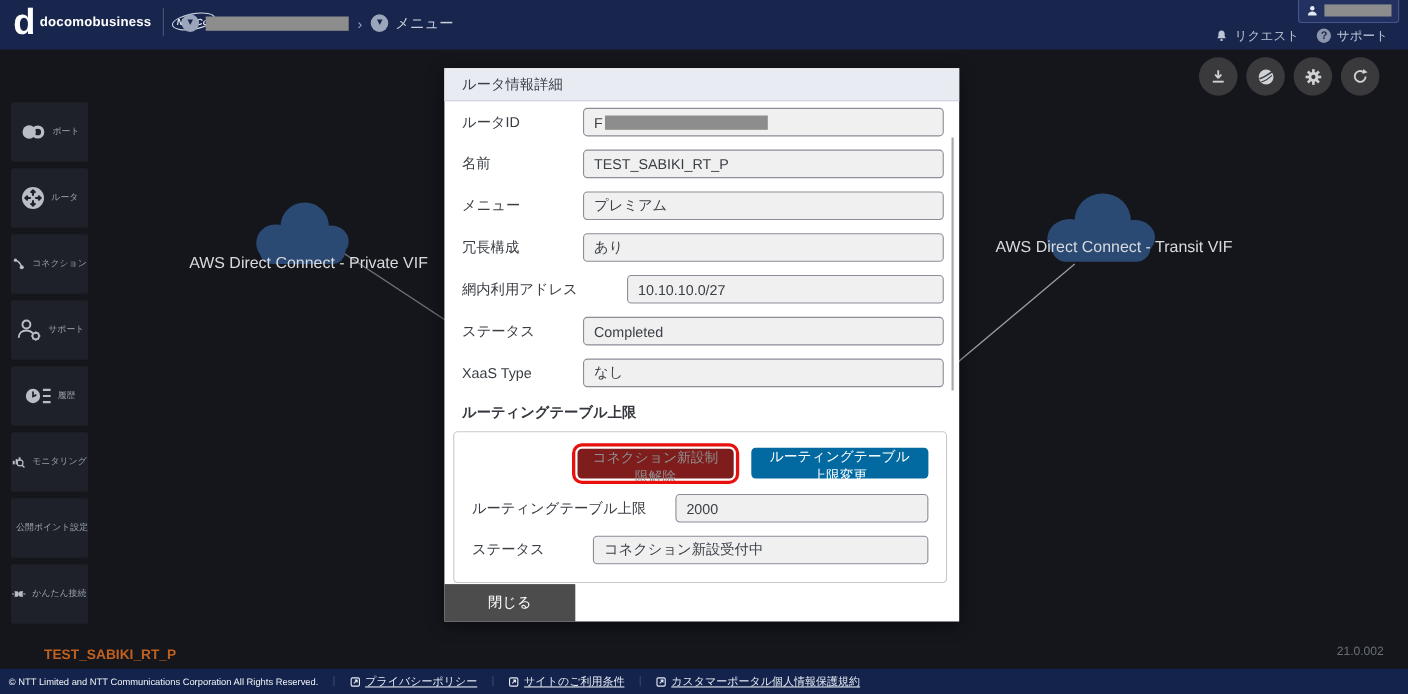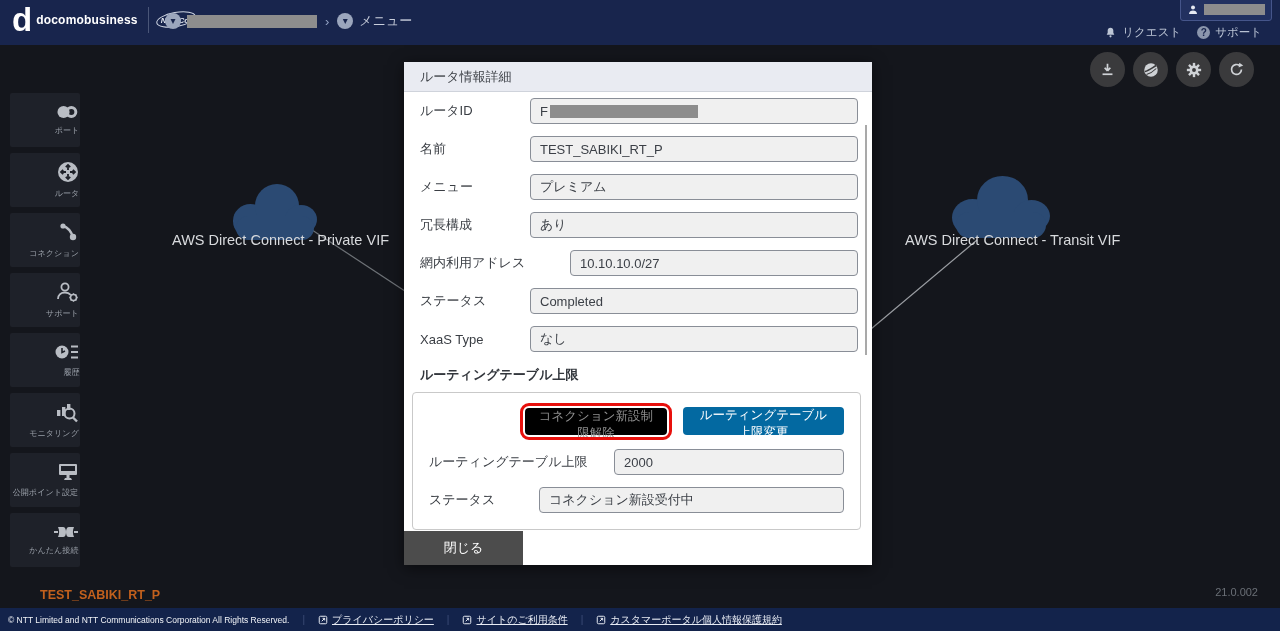--- a/index.html
+++ b/index.html
@@ -31,21 +31,21 @@
   .area-crumb { position:absolute; left:12px; top:59px; display:flex; align-items:center; gap:7px; z-index:5; }
   .area-redact { width:145px; height:16px; background:#8d8d8d; }
   .area-label { color:#d2d5d9; font-size:15px; letter-spacing:.3px; }
 
   
   .toolbar { position:absolute; top:52px; right:26px; display:flex; gap:8px; z-index:5; }
   .tool-btn { width:35px; height:35px; border-radius:50%; background:#3a3a3c; display:flex; align-items:center; justify-content:center; cursor:pointer; }
 
   
   .sidebar { position:absolute; left:10px; top:93px; width:70px; display:flex; flex-direction:column; gap:6px; z-index:5; }
-  .side-tile { height:54px; background:#1e2129; border-radius:2px; display:flex; flex-direction:column; align-items:flex-end; justify-content:center; gap:4px; cursor:pointer; }
+  .side-tile { height:54px; background:#1e2129; border-radius:2px; display:flex; flex-direction:row; align-items:center; justify-content:center; gap:4px; cursor:pointer; }
   .side-label { color:#9aa0a9; font-size:8.5px; white-space:nowrap; transform:scale(.95); }
 
   
   .topo-lines { position:absolute; left:0; top:0; z-index:1; pointer-events:none; }
   .cloud { position:absolute; z-index:2; cursor:pointer; }
   .cloud span { position:absolute; background:#2b4a73; }
   .puff-l { left:0; bottom:2px; width:42%; height:60%; border-radius:50%; }
   .puff-m { left:26%; top:0; width:52%; height:78%; border-radius:50%; }
   .puff-r { right:0; bottom:6px; width:38%; height:52%; border-radius:50%; }
   .cloud-base { left:4%; bottom:0; width:92%; height:42%; border-radius:14px; }
@@ -58,21 +58,21 @@
   .modal-header { height:30px; background:#e9ebf2; border-bottom:1px solid #cfd3db; color:#3b3f45; font-size:13px; line-height:30px; padding-left:16px; }
   .modal-body { padding:6px 14px 0 16px; }
   .field-row { display:flex; align-items:center; margin-bottom:12px; }
   .field-label { flex:none; width:110px; font-size:13px; color:#3a3e44; }
   .field-label.wide { width:150px; }
   .field-input { flex:1; height:26px; background:#f0f0f0; border:1px solid #898e97; border-radius:4px; padding:0 9px; font-size:13px; color:#3c4047; display:flex; align-items:center; overflow:hidden; white-space:nowrap; }
   .redact-inline { display:inline-block; width:148px; height:13px; background:#8d8d8d; margin-left:2px; flex:none; }
   .section-title { font-size:13px; font-weight:bold; color:#33373d; margin:14px 0 8px 0; }
   .routing-panel { border:1px solid #c9c9c9; border-radius:4px; margin-left:-8px; margin-right:-3px; padding:10px 16px 12px 16px; }
   .btn-row { display:flex; align-items:center; margin:4px 0 14px 96px; }
-  .btn-release { background:#000000; color:#8f8f8f; border:none; border-radius:4px; height:27px; padding:0 13px; font-size:12.5px; font-family:inherit; cursor:pointer; outline:3px solid #e8100c; outline-offset:2px; }
+  .btn-release { background:#7f1d1d; color:#8f8f8f; border:none; border-radius:4px; height:27px; padding:0 13px; font-size:12.5px; font-family:inherit; cursor:pointer; outline:3px solid #e8100c; outline-offset:2px; }
   .btn-change { background:#0369a1; color:#fff; border:none; border-radius:4px; height:28px; padding:0 13px; font-size:12.5px; font-family:inherit; margin-left:16px; cursor:pointer; }
   .panel-row { display:flex; align-items:center; margin-bottom:12px; }
   .panel-label { flex:none; font-size:13px; color:#3a3e44; padding-right:20px; }
   .panel-label.limit { width:185px; }
   .panel-label.status { width:110px; }
   .btn-close { position:absolute; left:0; bottom:0; width:119px; height:34px; background:#4c4c4c; color:#fff; border:none; font-size:13px; font-family:inherit; cursor:pointer; }
   .modal-scrollbar { position:absolute; right:5px; top:63px; width:2px; height:230px; background:#a9a9a9; cursor:pointer; }
 
   
   .footer { position:absolute; left:0; bottom:0; width:100%; height:23px; background:#13234b; display:flex; align-items:center; z-index:30; padding-left:8px; }
@@ -99,21 +99,21 @@
       <span class="cloud-base"></span>
   </div>
   <div class="cloud-label" style="left:172px; top:232px;">AWS Direct Connect - Private VIF</div>
 
   <div class="cloud" style="left:952px; top:176px; width:98px; height:62px;">
     <span class="puff-l"></span>
       <span class="puff-m"></span>
       <span class="puff-r"></span>
       <span class="cloud-base"></span>
   </div>
-  <div class="cloud-label" style="left:905px; top:232px;">AWS Direct Connect - Transit VIF</div>
+  <div class="cloud-label" style="left:905px; top:217px;">AWS Direct Connect - Transit VIF</div>
 
   <div class="node-label-orange">TEST_SABIKI_RT_P</div>
   <div class="version-tag">21.0.002</div>
 
   <div class="header">
     <div class="brand">
       <span class="d-glyph">d</span>
       <span class="brand-text">
         <span>docomo</span>
         <span>business</span>

